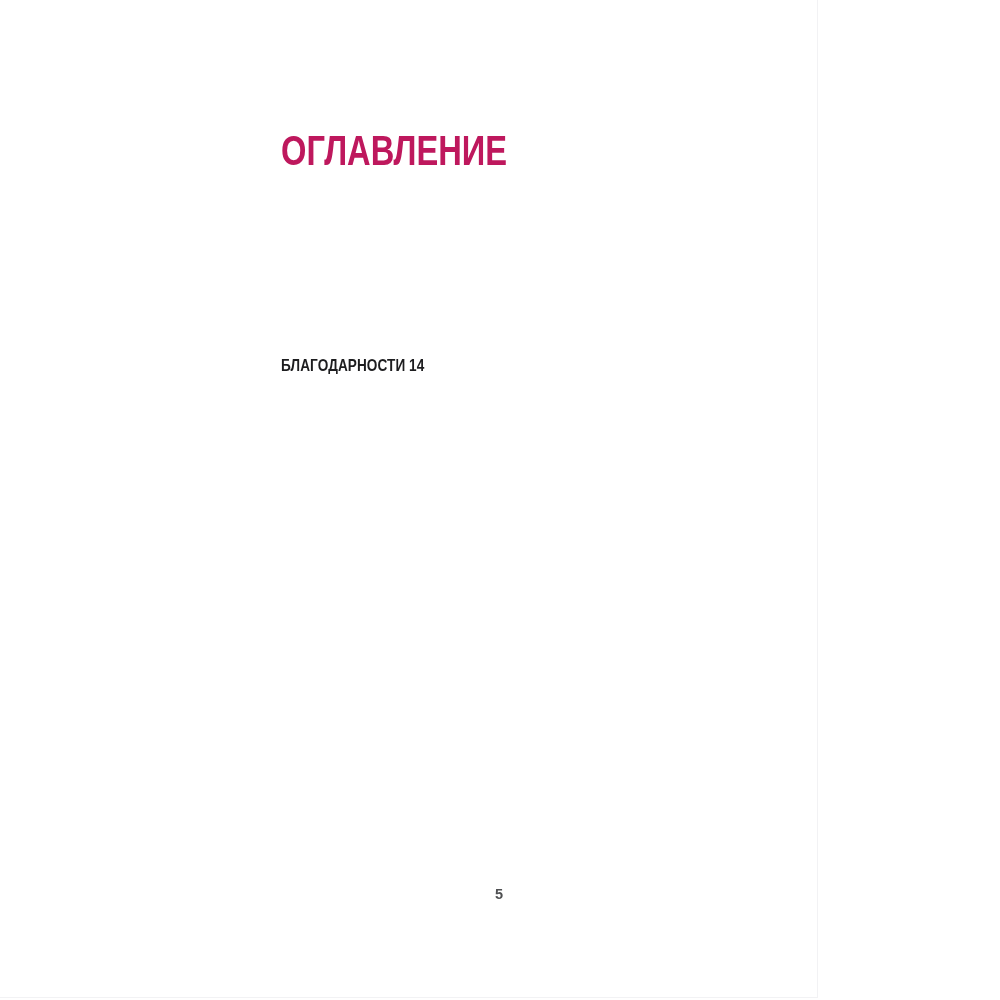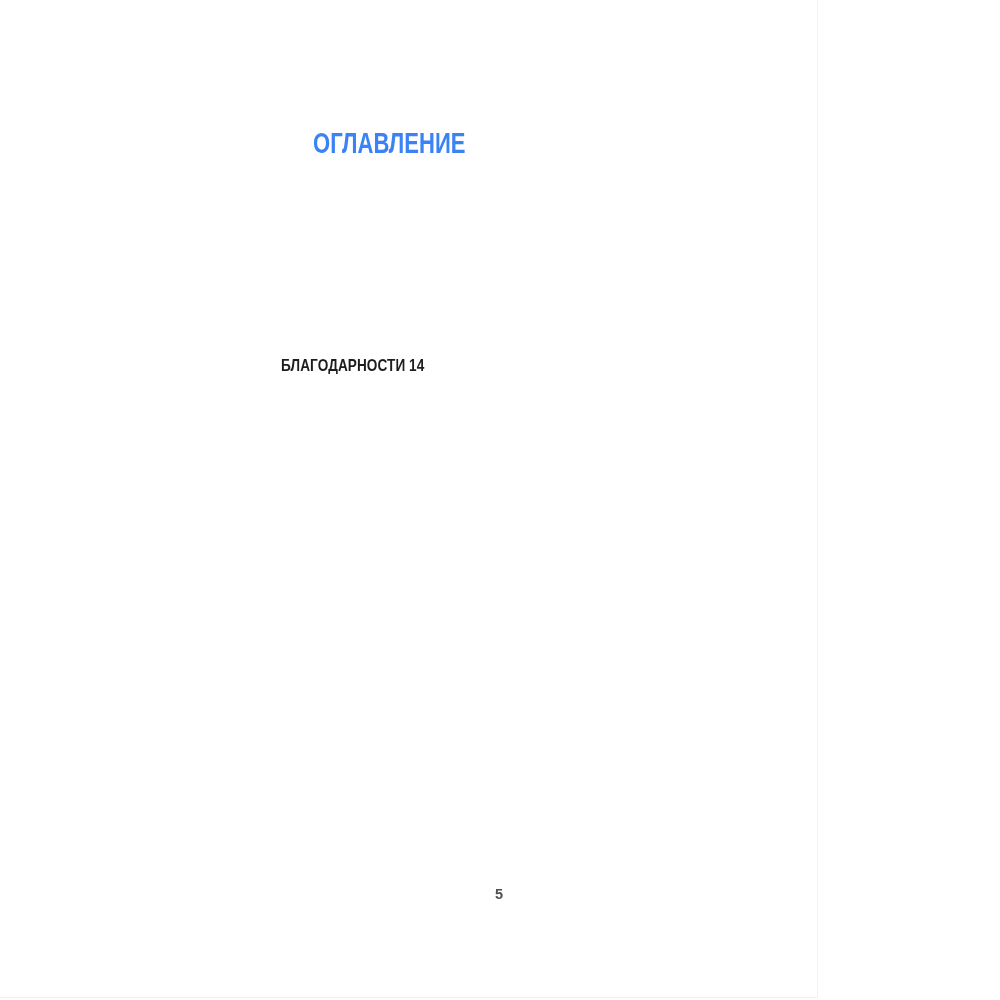--- a/index.html
+++ b/index.html
@@ -20,25 +20,24 @@
     width: 1px; height: 997px;
     background: #f2f2f4;
   }
   .edge-bottom {
     position: absolute; left: 0; top: 997px;
     width: 818px; height: 1px;
     background: #f2f2f4;
   }
   .title {
     position: absolute; left: 281px; top: 129px;
-    font-size: 29px; font-weight: 700;
-    color: #3b82f6;
+    font-size: 43px; font-weight: 700;
+    color: #be185d;
     line-height: 1;
     white-space: nowrap;
-    margin-left: 32px;
   }
   .condense {
     display: inline-block;
     transform-origin: left bottom;
     white-space: nowrap;
   }
   .toc {
     position: absolute; left: 281px; top: 356px;
     width: 436px;
   }

